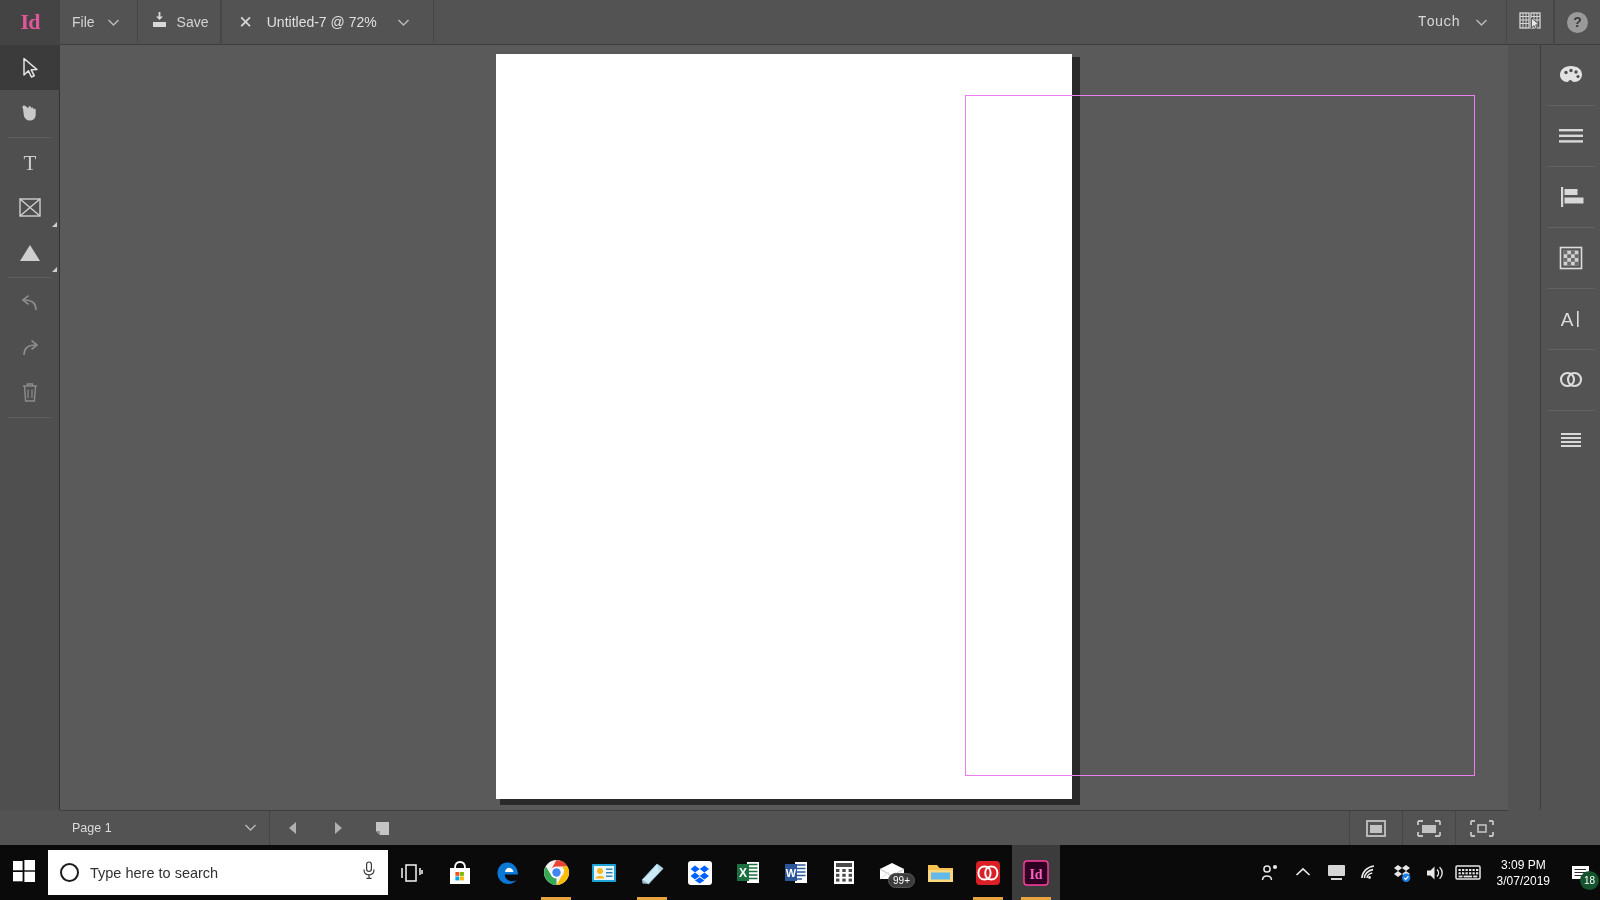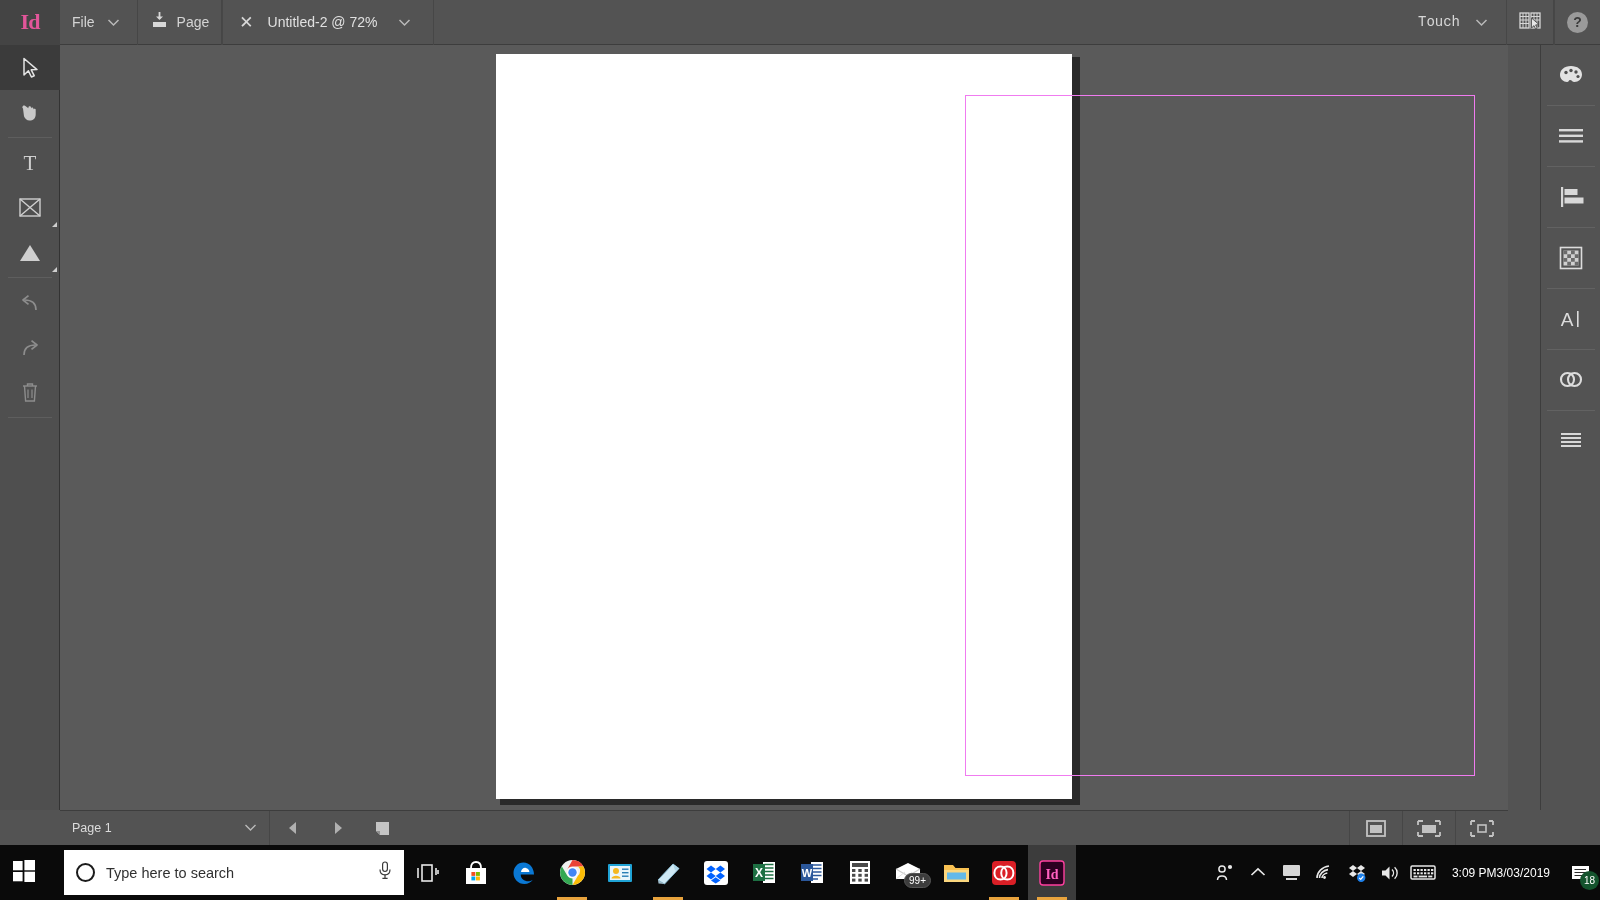--- a/index.html
+++ b/index.html
@@ -112,21 +112,21 @@
   }
 
   
   .taskbar{
     position:absolute; left:0; top:845px; width:1600px; height:55px;
     background:#0a0a0a; display:flex; align-items:center;
   }
   .startbtn{ width:48px;height:55px;display:flex;align-items:center;justify-content:center; }
   .searchbox{
     width:340px;height:45px;background:#ffffff;display:flex;align-items:center;
-    gap:11px; padding:0 12px; margin-left:16px;
+    gap:11px; padding:0 12px; margin-left:0;
   }
   .cortana{
     width:19px;height:19px;border-radius:50%;border:2.4px solid #1b1b1b;
     flex:0 0 auto;
   }
   .searchtxt{ flex:1; color:#303030; font-size:14.5px; }
   .tbicon{
     width:48px;height:55px;display:flex;align-items:center;justify-content:center;
     position:relative;
   }
@@ -144,21 +144,21 @@
     background:#3d3d3d; color:#fff; font-size:10px; border-radius:9px;
     padding:1px 4px; border:1px solid #555;margin-left:20px;
   }
   .tray{ display:flex; align-items:center; margin-left:auto; height:55px; }
   .trayicon{
     width:33px;height:55px;display:flex;align-items:center;justify-content:center;
     color:#e8e8e8;
   }
   .clock{
     color:#fff; font-size:12px; line-height:16px; text-align:center;
-    padding:0 12px; display:flex; flex-direction:row; justify-content:center;
+    padding:0 12px; display:flex; flex-direction:column; justify-content:center;
   }
   .notif{
     width:38px;height:55px;display:flex;align-items:center;justify-content:center;
     position:relative; color:#fff;
   }
   .nbadge{
     position:absolute; right:1px; bottom:10px; width:19px;height:19px;
     border-radius:50%; background:#14532d; color:#fff; font-size:10px;
     display:flex;align-items:center;justify-content:center;
   }
@@ -182,26 +182,26 @@
     </div>
 
     <div class="tb-item">
       <span>
         <svg width="19" height="19" viewBox="0 0 19 19">
           <path d="M9.5 1 L9.5 8" stroke="#d8d8d8" stroke-width="1.8" fill="none"></path>
           <path d="M6 5.4 L9.5 9 L13 5.4" fill="#d8d8d8"></path>
           <rect x="3" y="11" width="13" height="5" fill="#d8d8d8"></rect>
         </svg>
       </span>
-      <span>Page</span>
+      <span>Save</span>
     </div>
 
     <div class="doctab">
       <span class="x-close">✕</span>
-      <span>Untitled-2 @ 72%</span>
+      <span>Untitled-7 @ 72%</span>
       <span style="width:26px;display:inline-flex;justify-content:center;">
         <svg width="13" height="9" viewBox="0 0 13 9">
             <path d="M1.5 2 L6.5 7 L11.5 2" fill="none" stroke="#b9b9b9" stroke-width="1.5"></path>
           </svg>
       </span>
     </div>
 
     <div class="spacer"></div>
 
     <div class="tb-item nobord">
@@ -638,21 +638,21 @@
               <rect x="17.5" y="8.3" width="2.3" height="2"></rect>
               <rect x="21" y="8.3" width="2.3" height="2"></rect>
             <rect x="3.5" y="11.6" width="4" height="1.8"></rect>
               <rect x="8.6" y="11.6" width="8.5" height="1.8"></rect>
               <rect x="18.2" y="11.6" width="4.1" height="1.8"></rect>
           </g>
         </svg>
       </div>
       <div class="clock">
         <span>3:09 PM</span>
-        <span>3/03/2019</span>
+        <span>3/07/2019</span>
       </div>
       <div class="notif">
         <svg width="20" height="17" viewBox="0 0 20 17">
           <rect x="1" y="2" width="17" height="13" fill="#fff"></rect>
           <path d="M3.5 5.5 H15 M3.5 8.5 H15 M3.5 11.5 H11" stroke="#2c2c2c" stroke-width="1.2"></path>
         </svg>
         <span class="nbadge">18</span>
       </div>
     </div>
   </div>

